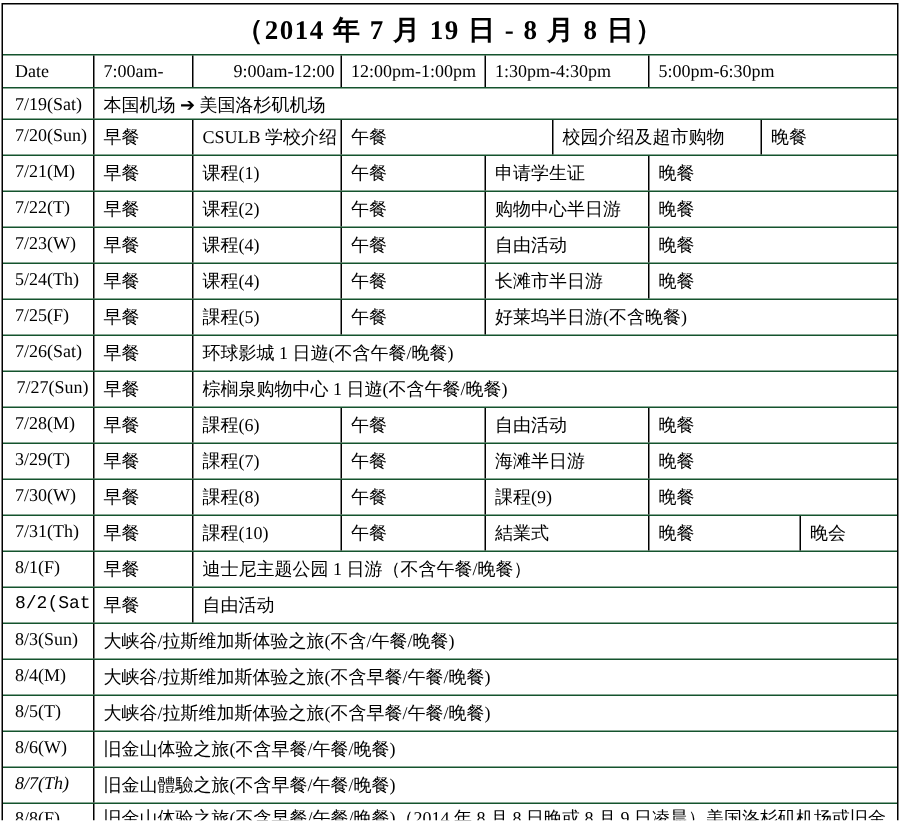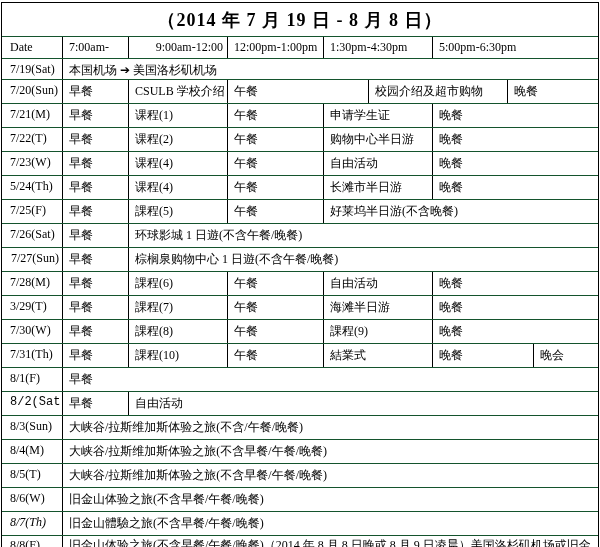--- a/index.html
+++ b/index.html
@@ -134,20 +134,21 @@
         <div class="c" style="width: 66px;">早餐</div>
         <div class="c" style="width: 99px;">課程(10)</div>
         <div class="c" style="width: 96px;">午餐</div>
         <div class="c" style="width: 109px;">結業式</div>
         <div class="c" style="width: 101px;">晚餐</div>
         <div class="c" style="width: 65px;">晚会</div>
       </div>
       <div class="trow">
         <div class="c" style="width: 60px;">8/1(F)</div>
         <div class="c" style="width: 66px;">早餐</div>
+        <div class="c" style="width: 470px;">迪士尼主题公园 1 日游（不含午餐/晚餐）</div>
       </div>
       <div class="trow">
         <div class="c" style="width: 60px; font-family: Liberation Mono, monospace;">8/2(Sat)</div>
         <div class="c" style="width: 66px;">早餐</div>
         <div class="c" style="width: 470px;">自由活动</div>
       </div>
       <div class="trow">
         <div class="c" style="width: 60px;">8/3(Sun)</div>
         <div class="c" style="width: 536px;">大峡谷/拉斯维加斯体验之旅(不含/午餐/晚餐)</div>
       </div>

